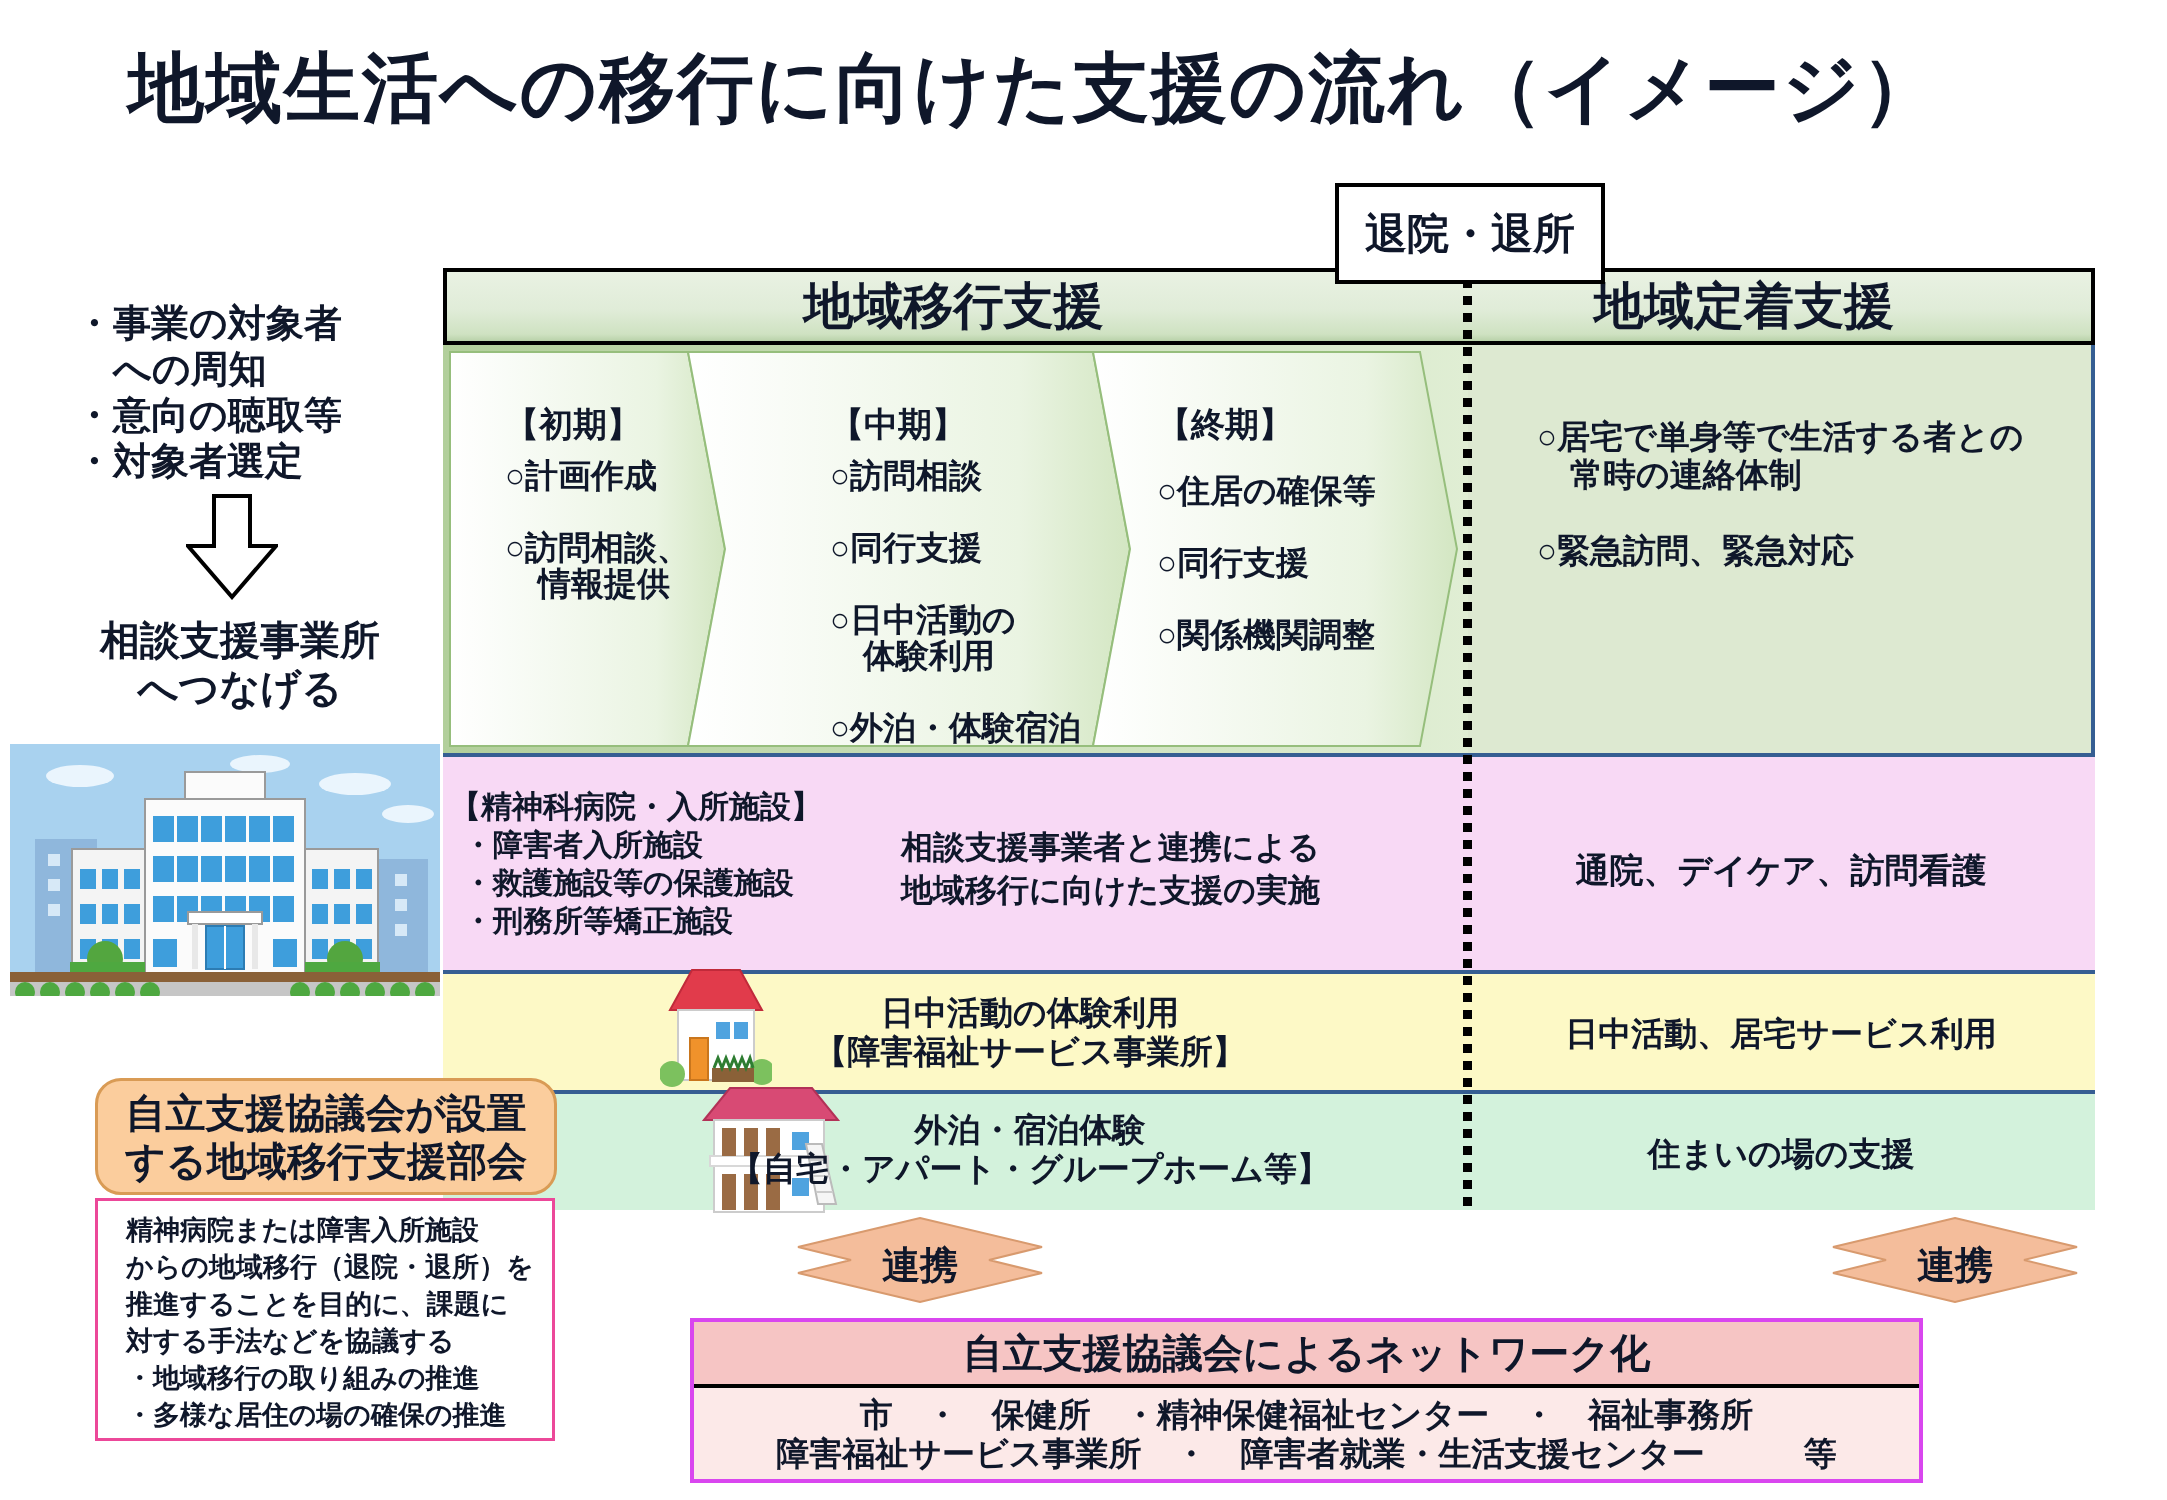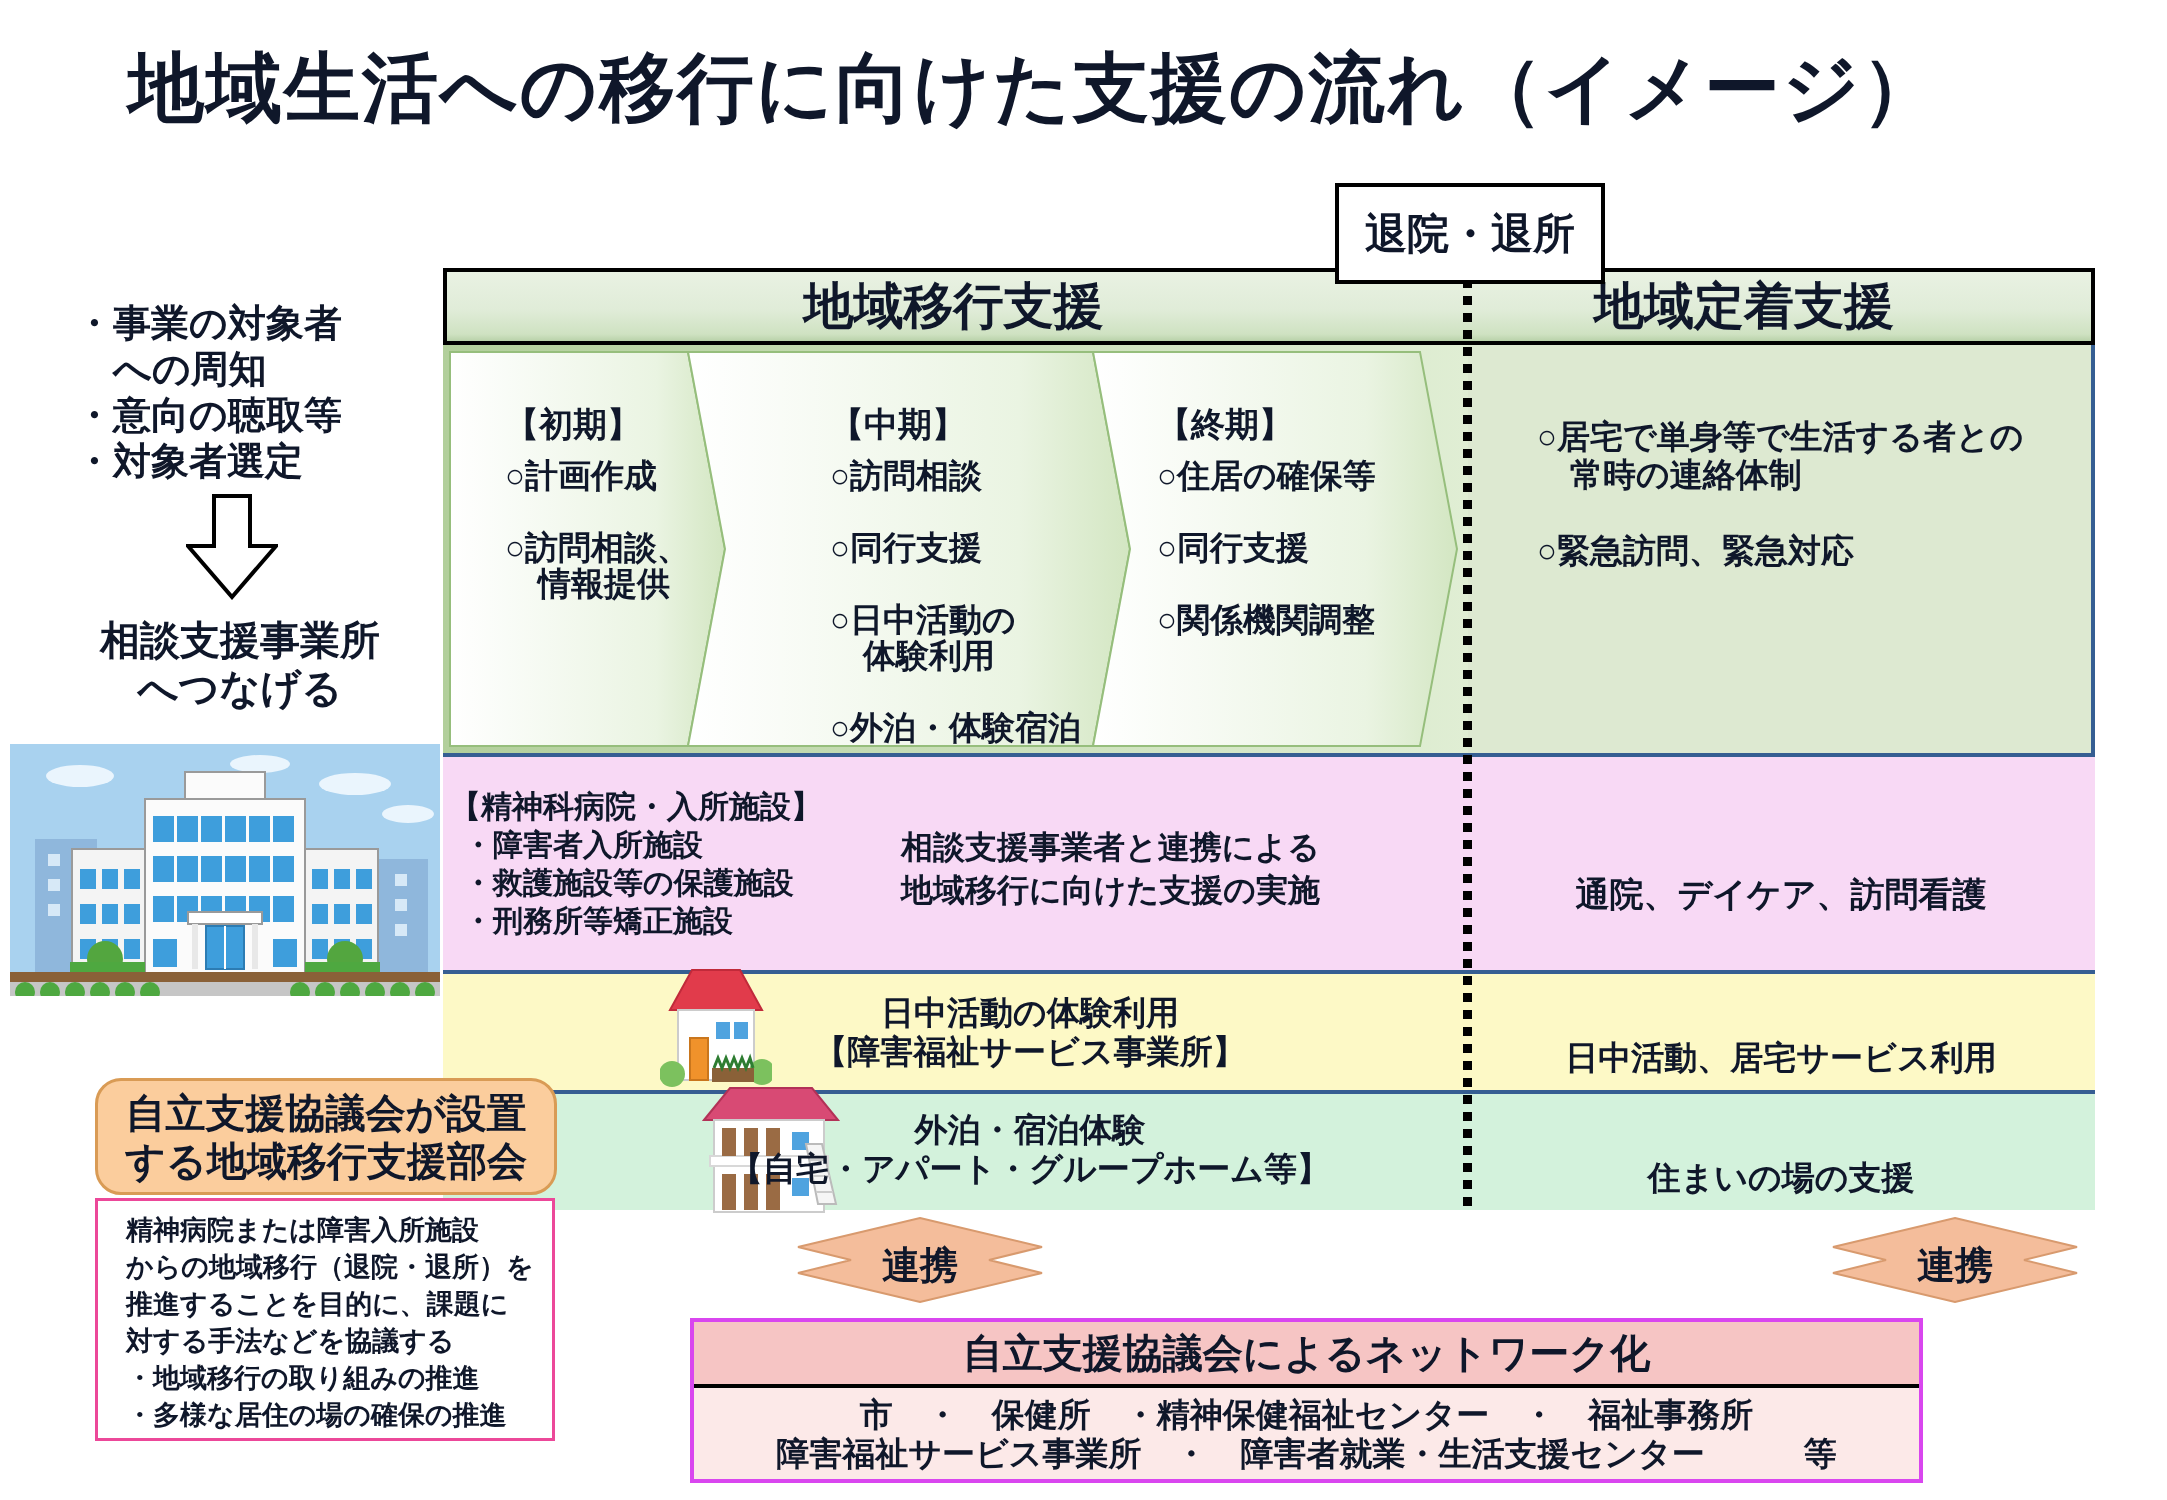--- a/index.html
+++ b/index.html
@@ -35,21 +35,21 @@
     left:1463px;top:262px;width:9px;height:948px;z-index:5;
     background:repeating-linear-gradient(180deg,#000 0px,#000 9px,rgba(0,0,0,0) 9px,rgba(0,0,0,0) 17px);
   }
   .chev-svg{left:443px;top:345px;z-index:2;}
   .phase-label{font-size:34px;font-weight:700;z-index:6;}
   .phase-items{font-size:33px;font-weight:700;line-height:36px;z-index:6;}
   .settle-items{left:1537px;top:418px;font-size:33px;font-weight:700;line-height:38px;z-index:6;}
   .fac-title{left:450px;top:786px;font-size:31px;font-weight:700;z-index:6;}
   .fac-items{left:463px;top:826px;font-size:30px;font-weight:700;line-height:38px;z-index:6;}
   .fac-center{left:901px;top:826px;font-size:32px;font-weight:700;line-height:43px;z-index:6;}
-  .col-right{left:1470px;width:622px;text-align:center;font-weight:700;z-index:6;margin-top:24px;}
+  .col-right{left:1470px;width:622px;text-align:center;font-weight:700;z-index:6;}
   .fac-right{top:848px;font-size:34px;}
   .day-right{top:1012px;font-size:33px;}
   .stay-right{top:1132px;font-size:33px;}
   .center-col{left:700px;width:660px;text-align:center;font-weight:700;z-index:6;}
   .day-center{top:993px;font-size:33px;line-height:39px;}
   .stay-center{top:1110px;font-size:33px;line-height:39px;}
   .left-notes{left:75px;top:300px;width:370px;font-size:38px;font-weight:700;line-height:46px;z-index:6;}
   .referral{left:55px;top:616px;width:370px;text-align:center;font-size:40px;font-weight:700;line-height:48px;z-index:6;}
   .down-arrow-svg{left:186px;top:494px;z-index:6;}
   .council-box{
@@ -127,21 +127,21 @@
   <div class="abs phase-items pre" style="left:830px;top:458px;">○訪問相談
 
 ○同行支援
 
 ○日中活動の
 　体験利用
 
 ○外泊・体験宿泊</div>
 
   <div class="abs phase-label" style="left:1157px;top:402px;">【終期】</div>
-  <div class="abs phase-items pre" style="left:1157px;top:458px;">○住居の確保等
+  <div class="abs phase-items pre" style="left:1157px;top:473px;">○住居の確保等
 
 ○同行支援
 
 ○関係機関調整</div>
 
   <div class="abs settle-items pre">○居宅で単身等で生活する者との
 　常時の連絡体制
 
 ○緊急訪問、緊急対応</div>
 

